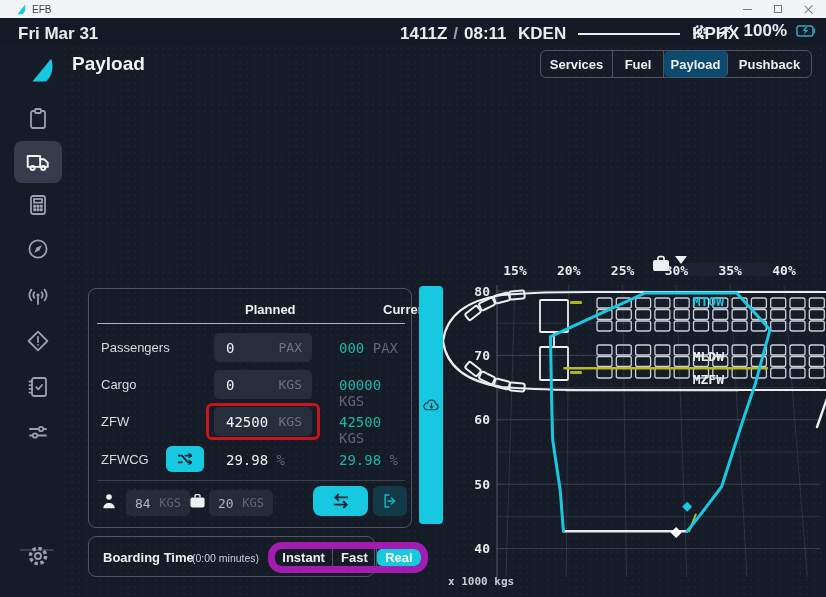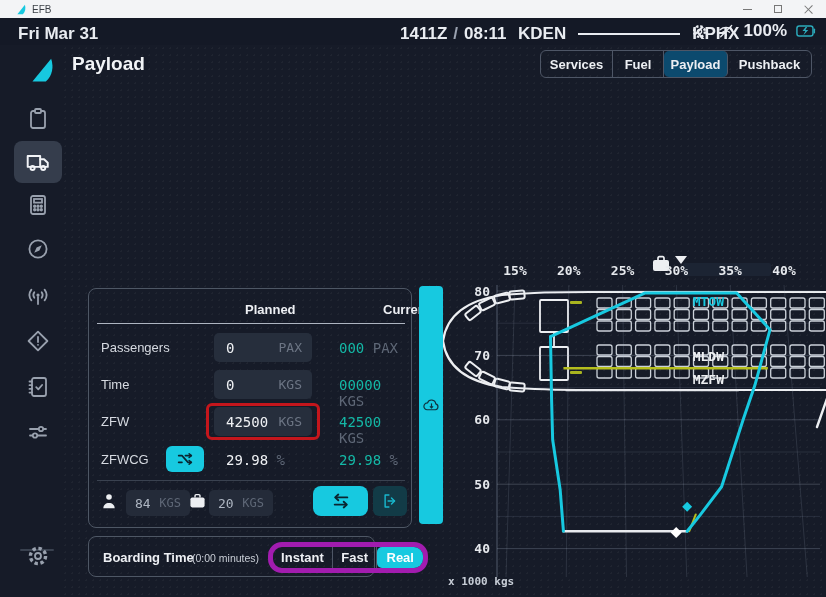--- a/index.html
+++ b/index.html
@@ -87,21 +87,21 @@
 
   
   .board-bar { position:absolute; left:419px; top:286px; width:24px; height:238px; background:#17C9E0;
                border-radius:4px; display:flex; align-items:center; justify-content:center; }
 
   
   .boarding-panel { position:absolute; left:88px; top:536px; width:287px; height:41px;
                     border:1px solid #4E5765; border-radius:8px; }
   .bt-label { position:absolute; left:14px; top:13px; font-size:13px; font-weight:bold; color:#EDEFF3; }
   .bt-sub { position:absolute; left:103px; top:15px; font-size:10.5px; color:#C9CED6; }
-  .bt-group { position:absolute; left:179px; top:5px; width:160px; height:31px; border:5px solid #a21caf;
+  .bt-group { position:absolute; left:179px; top:5px; width:160px; height:31px; border:7px solid #a21caf;
               border-radius:14px; display:flex; overflow:hidden; }
   .bt-mode { display:flex; align-items:center; justify-content:center; font-size:13px; font-weight:bold;
              color:#EDEFF3; border-right:1px solid #4E5666; cursor:pointer; }
   .bt-mode:last-child { border-right:none; }
   .bt-mode.active { background:#17C9E0; border-radius:5px; color:#FDFEFE; }
 
   
   .chart { position:absolute; left:440px; top:255px; }
 </style>
 </head>
@@ -478,21 +478,21 @@
 
     <div class="pp-label" style="top:51px">Passengers</div>
     <div class="pp-input mono" style="top:44px">
       <span class="val">0</span>
       <span class="unit">PAX</span>
     </div>
     <div class="pp-current mono" style="top:51px">
       <span class="val">000</span> <span class="unit">PAX</span>
     </div>
 
-    <div class="pp-label" style="top:88px">Time</div>
+    <div class="pp-label" style="top:88px">Cargo</div>
     <div class="pp-input mono" style="top:81px">
       <span class="val">0</span>
       <span class="unit">KGS</span>
     </div>
     <div class="pp-current mono" style="top:88px">
       <span class="val">00000</span> <span class="unit">KGS</span>
     </div>
 
     <div class="pp-label" style="top:125px">ZFW</div>
     <div class="pp-input mono" style="top:118px">

